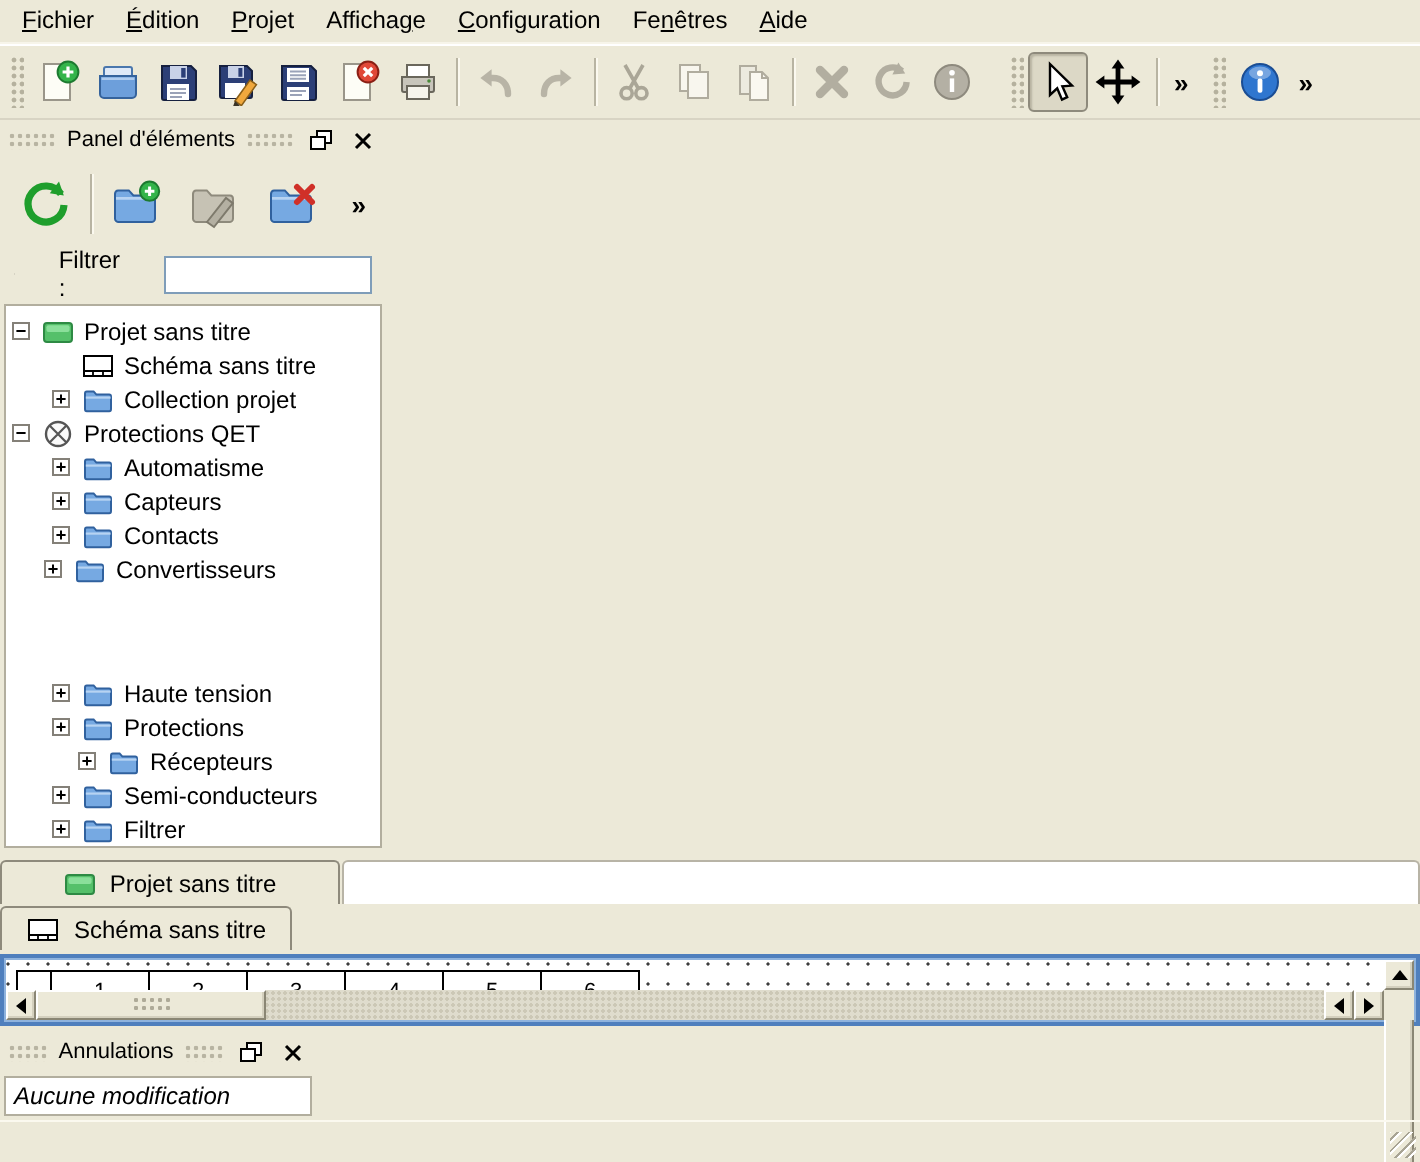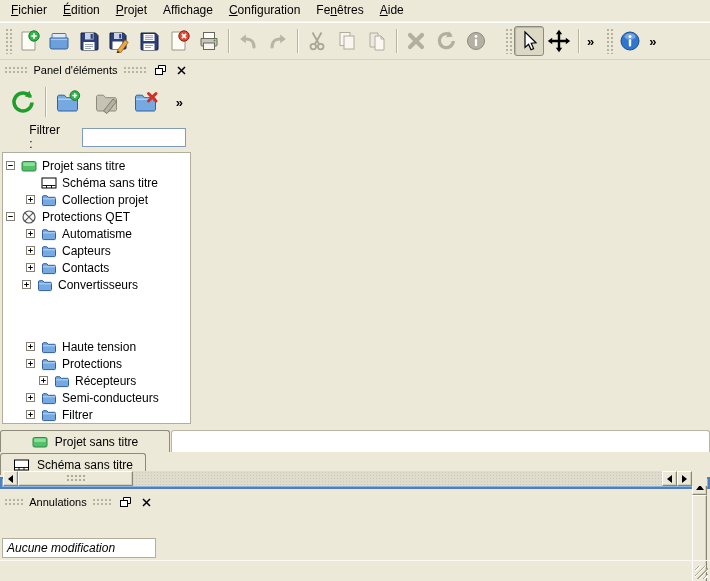--- a/index.html
+++ b/index.html
@@ -23,21 +23,21 @@
           display:flex; align-items:center; justify-content:center; padding:0; }
   .tbtn.active { background:#dcd8c6; border:1px solid #8e8a7c; border-radius:3px;
                  box-shadow:inset 1px 1px 1px #b8b4a2; }
   .tsep { width:1px; height:24px; background:#b8b4a2; margin:0 4px;
           box-shadow:1px 0 0 #fbf9ef; }
   .chevron { font-size:13px; font-weight:bold; padding:0 4px; cursor:default; }
   
   .main { height:500px; display:flex; gap:3px;flex-direction:column; }
   .dock { display:flex; flex-direction:column; }
   .dock.left  { width:193px; }
-  .dock.right { width:158px;gap:24px; }
+  .dock.right { width:158px; }
   .center { flex:1; display:flex; flex-direction:column; min-width:0; }
   
   .dock-title { height:20px; display:flex; align-items:center; gap:5px; padding:2px 4px; }
   .dock-title .tex { flex:1; height:9px;
       background:radial-gradient(circle,#b8b4a2 1px,transparent 1.3px) 0 0/4px 4px; }
   .dock-title .ttl { font-size:11px; white-space:nowrap; }
   .dtbtn { width:16px; height:14px; border:none; background:transparent; padding:0;
            display:flex; align-items:center; justify-content:center; }
   
   .dock-toolbar { height:44px; display:flex; align-items:center; padding:2px 6px; gap:5px; }

